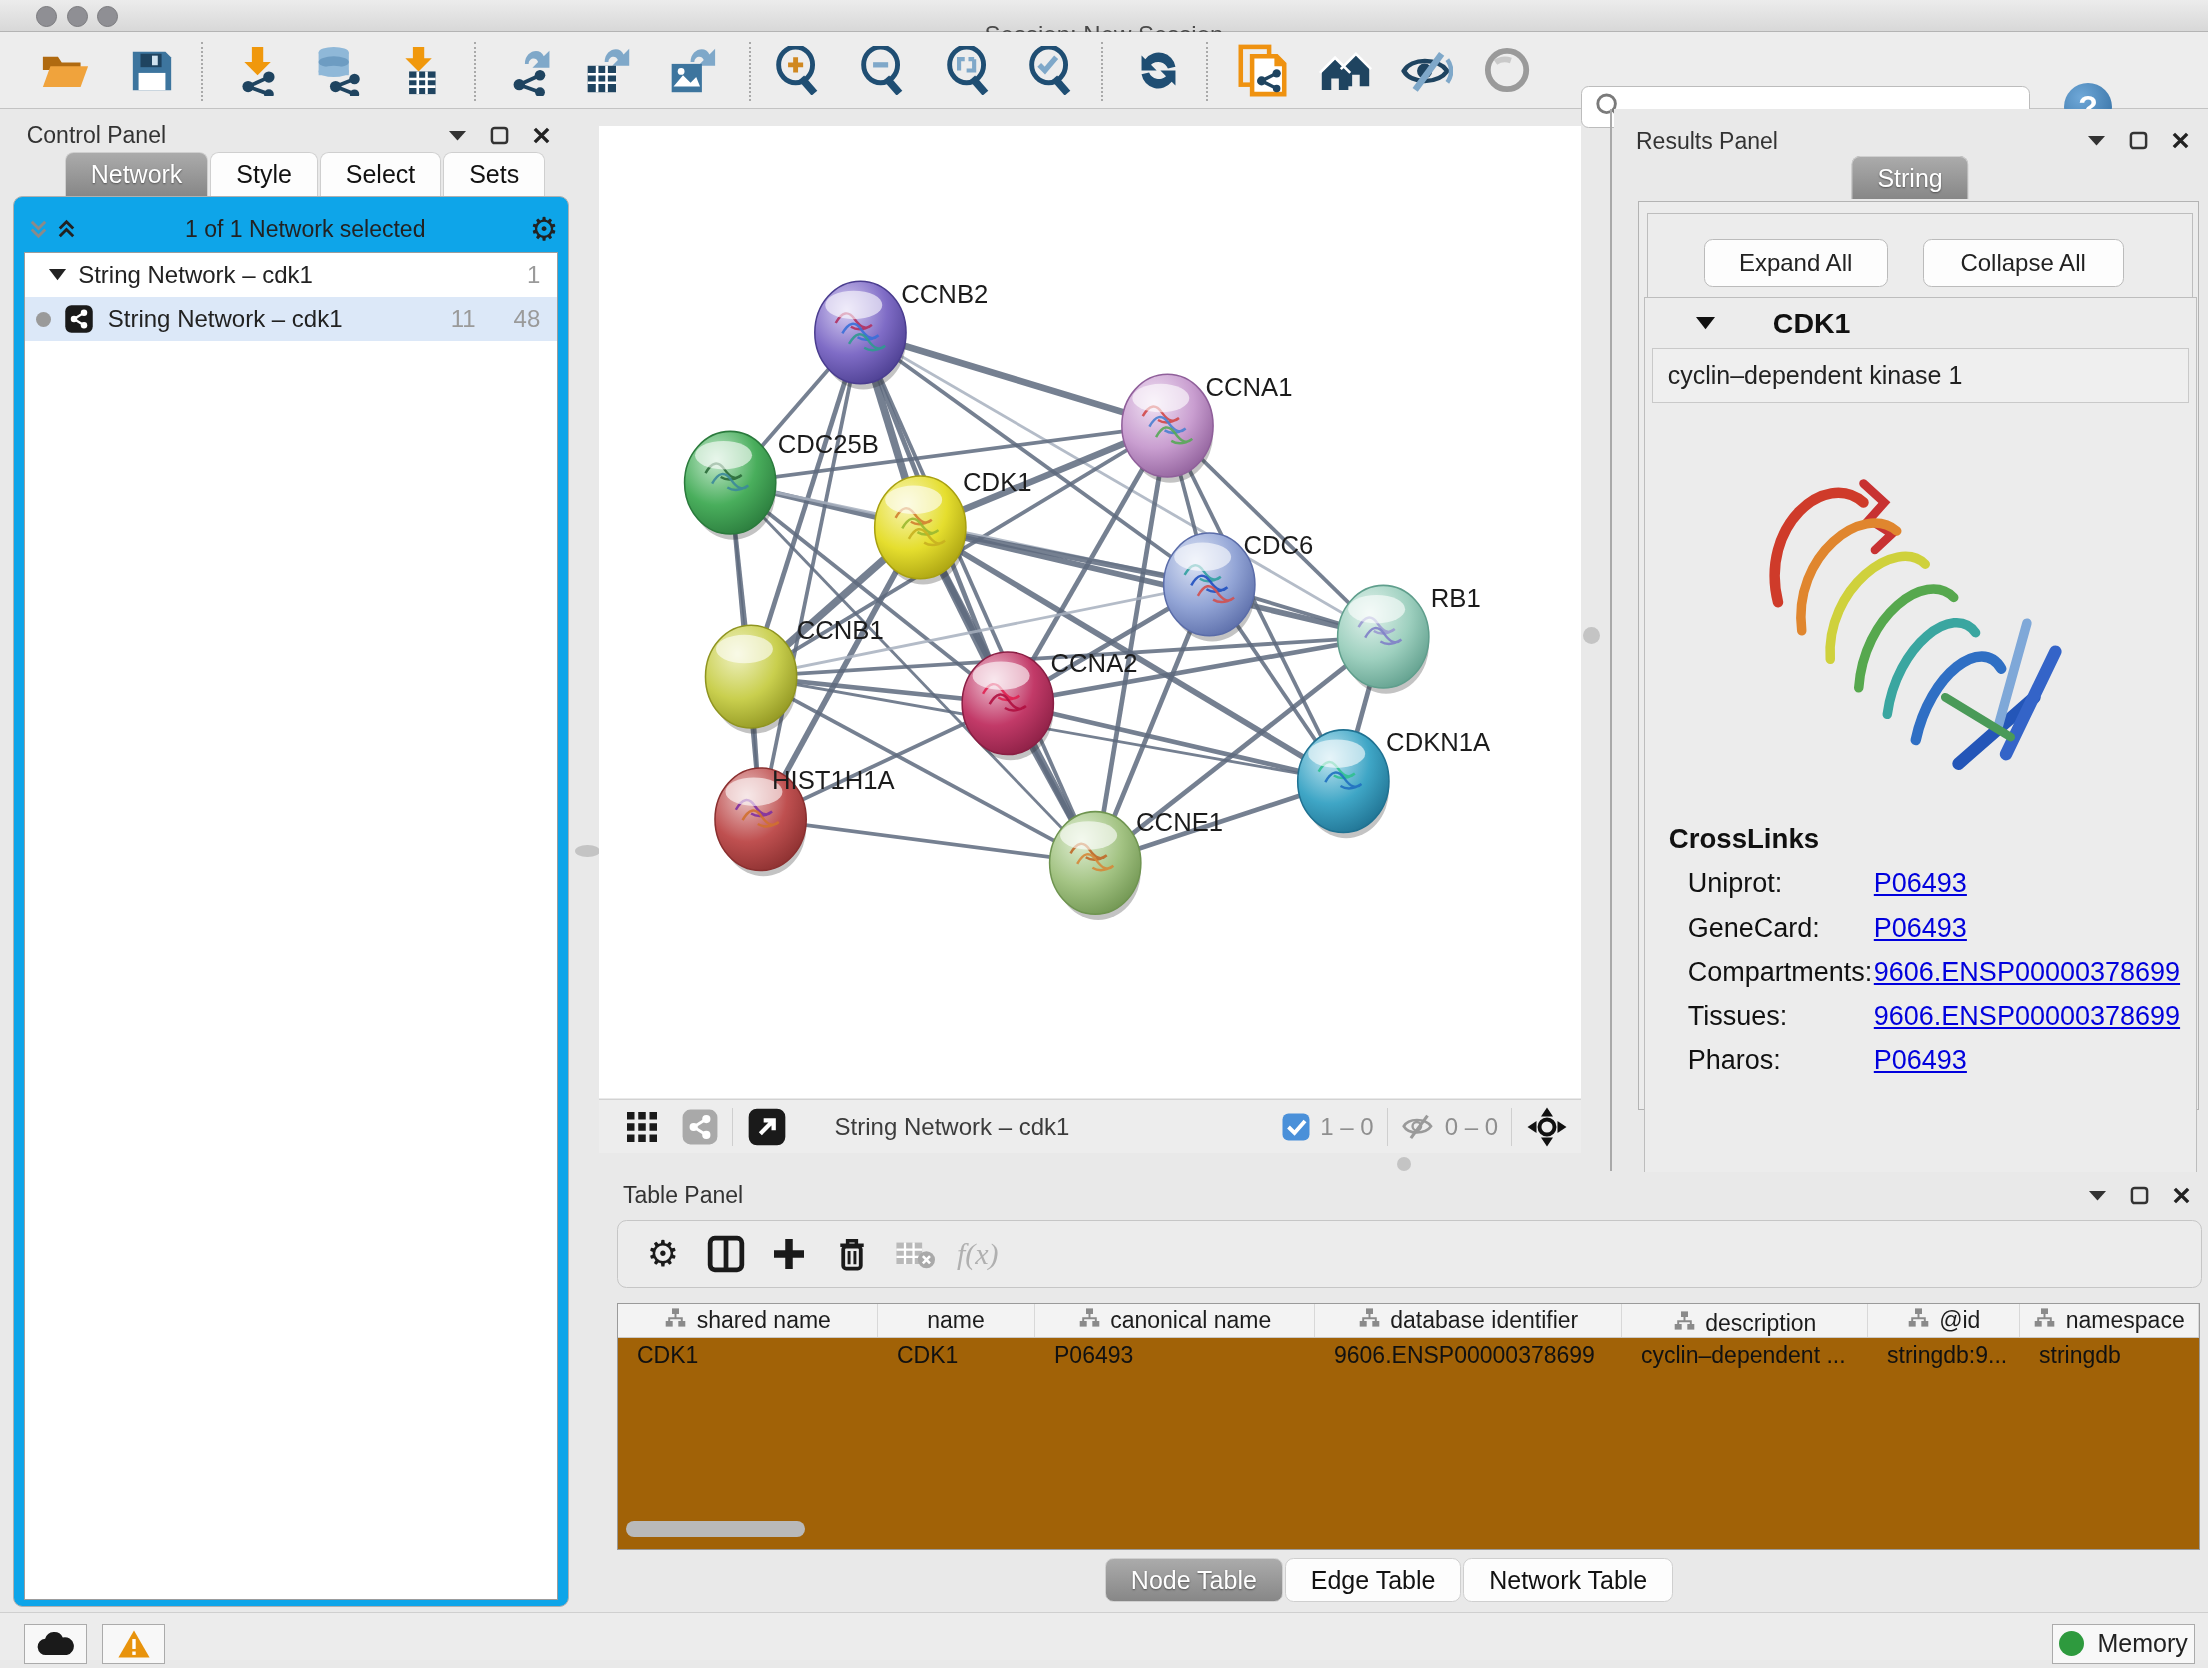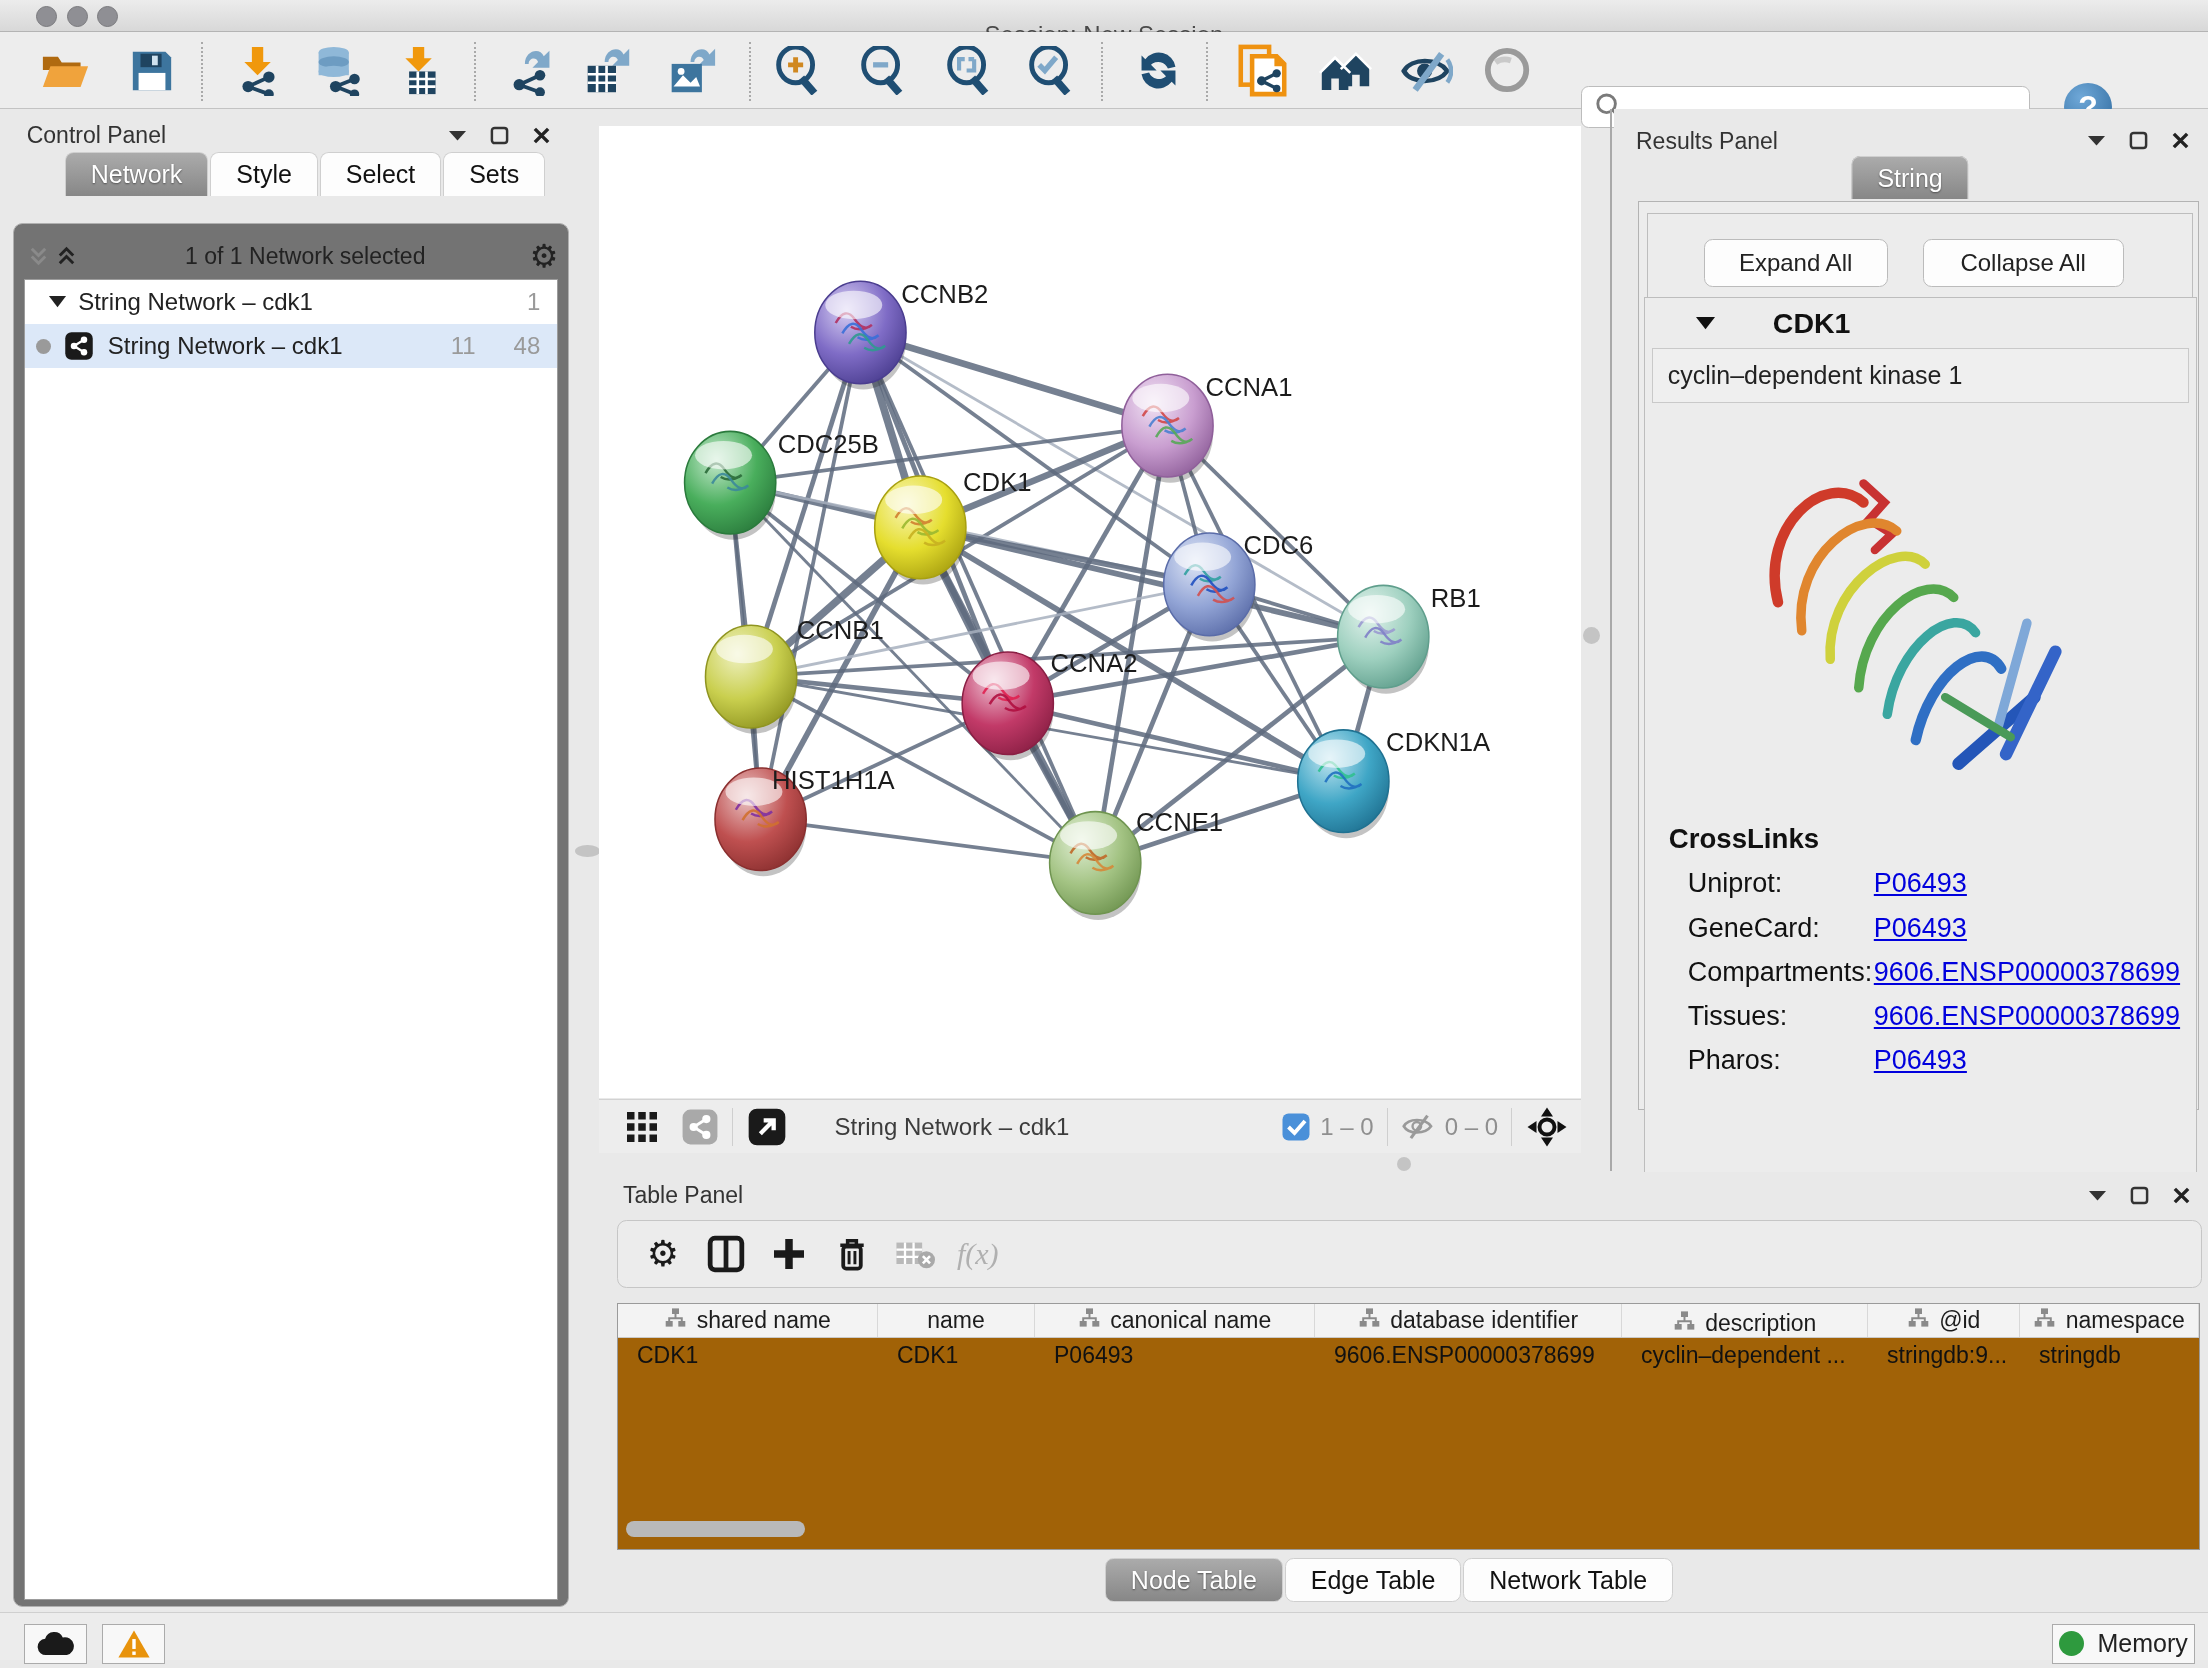--- a/index.html
+++ b/index.html
@@ -29,21 +29,21 @@
     background:radial-gradient(circle at 35% 30%, #6fa8d8, #2f6a9e); color:#fff; font-size:32px;
     font-weight:bold; display:flex; align-items:center; justify-content:center; cursor:pointer; }
 
   
   .panel-title { font-size:23px; color:#333; }
   .win-ctl { display:inline-flex; align-items:center; justify-content:center; width:28.5px; height:28.5px; cursor:pointer; }
 
   
   .control-panel { position:absolute; left:5.7px; top:114px; width:565px; height:1495px; }
   .cp-box { position:absolute; left:7.6px; top:82px; right:1.9px; bottom:1.9px;
-    background:#737373; border:1px solid #b0b0b0; border-radius:9.5px;margin-top:27px; }
+    background:#0ea5e9; border:1px solid #b0b0b0; border-radius:9.5px; }
   .tabs-row { position:absolute; left:59px; top:38px; height:44px; display:flex; }
   .tab { padding:6.7px 25px; background:#fdfdfd; border:1px solid #cfcfcf; border-bottom:none;
     border-radius:8.6px 8.6px 0 0; font-size:25px; color:#111; margin-right:1.9px; cursor:pointer; }
   .tab.selected { background:linear-gradient(#ababab,#878787); color:#fff; text-shadow:0 1px 1.9px rgba(0,0,0,.45); }
   .cp-list-header { position:absolute; left:9.5px; top:11.4px; right:9.5px; height:42px;
     display:flex; align-items:center; }
   .cp-summary { flex:1; text-align:center; font-size:23px; color:#222; }
   .net-list { position:absolute; left:9.5px; top:55px; right:9.5px; bottom:5.7px;
     background:#fff; border:1px solid #9c9c9c; }
   .tree-row { height:44px; display:flex; align-items:center; font-size:24px; cursor:pointer; }

